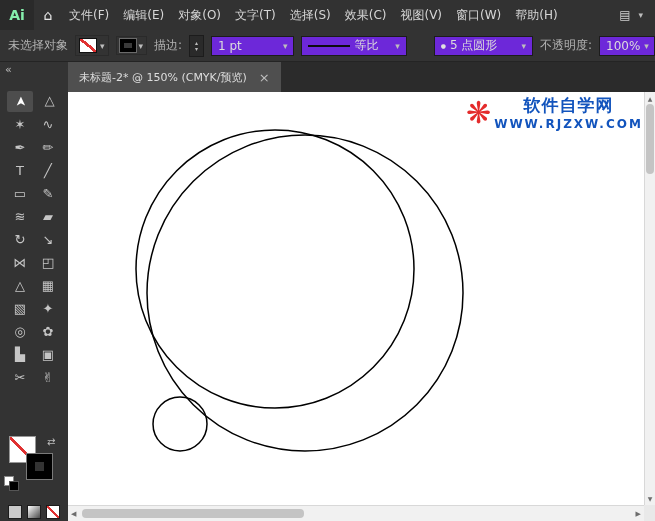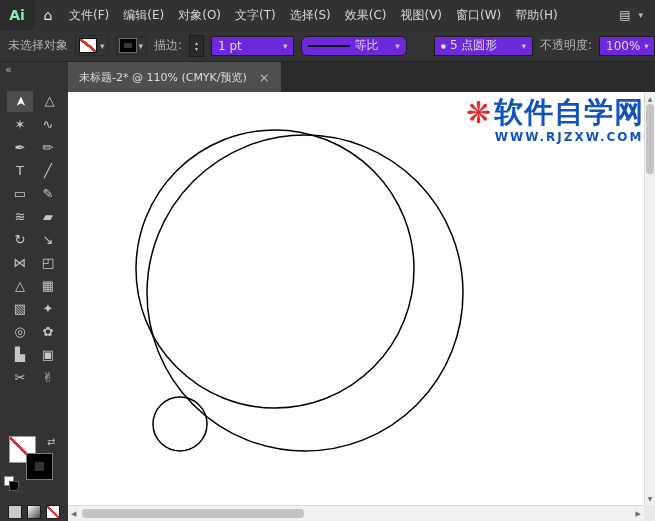--- a/index.html
+++ b/index.html
@@ -27,21 +27,21 @@
     background-image:linear-gradient(to top right,transparent 44%,#e03131 44%,#e03131 58%,transparent 58%);}
   .swatch-stroke{width:16px;height:13px;box-sizing:border-box;border:4px solid #000;background:#3a3a3a;box-shadow:0 0 0 1px #6a6a6a;}
   .cb-label{color:#b2b2b2;white-space:nowrap;}
   .stepper{width:13px;height:20px;background:#2a2a2a;border:1px solid #1c1c1c;display:flex;
            flex-direction:column;align-items:center;justify-content:center;line-height:1;}
   .stepper span{font-size:6px;color:#bdbdbd;display:block;}
   .cb-field{display:flex;align-items:center;gap:4px;height:20px;padding:0 6px;background:#6d28d9;
             border:1px solid #1c1c1c;box-sizing:border-box;color:#dcdcdc;white-space:nowrap;}
   .cb-field .chev{margin-left:auto;}
   .f-strokew{width:84px;}
-  .f-profile{width:106px;border-radius:6px;}
+  .f-profile{width:106px;}
   .f-brush{width:100px;margin-left:20px;}
   .f-opacity{width:56px;}
   .profile-line{display:inline-block;width:42px;height:2px;background:#0c0c0c;}
   .brush-dot{font-size:6px;color:#e0e0e0;}
 
   
   .dock{position:absolute;left:0;top:62px;width:68px;height:459px;background:#333333;
         border-right:1px solid #262626;}
   .collapse{height:16px;padding:2px 0 0 5px;color:#bdbdbd;font-size:11px;line-height:12px;}
   .tools-grid{margin:10px auto 0;width:56px;display:grid;grid-template-columns:28px 28px;
@@ -71,21 +71,21 @@
           border-bottom:1px solid #1f1f1f;display:flex;align-items:stretch;}
   .tab{display:inline-flex;align-items:center;gap:12px;padding:0 11px;background:#4f4f4f;
        color:#dedede;font-size:11px;white-space:nowrap;}
   .tab-close{color:#bfbfbf;font-size:13px;cursor:default;}
 
   
   .canvas{position:absolute;left:68px;top:92px;width:576px;height:413px;background:#ffffff;overflow:hidden;}
   .canvas svg{position:absolute;left:0;top:0;}
   .watermark{position:absolute;left:398px;top:4px;display:flex;align-items:flex-start;gap:3px;}
   .wm-mark{color:#e42b2b;font-size:30px;line-height:1;margin-top:2px;}
-  .wm-title{color:#1254bd;font-size:29px;font-weight:bold;letter-spacing:1px;line-height:1.15;white-space:nowrap;}
+  .wm-title{color:#1254bd;font-size:17px;font-weight:bold;letter-spacing:1px;line-height:1.15;white-space:nowrap;text-align:center;}
   .wm-sub{color:#1254bd;font-size:12px;font-weight:bold;letter-spacing:2px;margin-top:1px;text-align:center;white-space:nowrap;}
 
   
   .vscroll{position:absolute;left:644px;top:92px;width:11px;height:413px;background:#f1f1f1;border-left:1px solid #d8d8d8;box-sizing:border-box;}
   .vscroll .sarrow{position:absolute;left:0;width:100%;text-align:center;font-size:6px;color:#6d6d6d;}
   .vscroll .sa-up{top:3px;} .vscroll .sa-down{bottom:3px;}
   .vthumb{position:absolute;left:1px;top:12px;width:8px;height:70px;background:#c4c4c4;border-radius:4px;}
   .hscroll{position:absolute;left:68px;top:505px;width:576px;height:16px;background:#f1f1f1;border-top:1px solid #d8d8d8;box-sizing:border-box;}
   .hscroll .sarrow{position:absolute;top:4px;font-size:7px;color:#6d6d6d;}
   .hscroll .sa-left{left:3px;} .hscroll .sa-right{right:3px;}
@@ -243,21 +243,21 @@
     </div>
     <div class="mode-row">
       <div class="mode color"></div>
       <div class="mode grad"></div>
       <div class="mode none"></div>
     </div>
   </div>
 
   <div class="tabbar">
     <div class="tab">
-      <span>未标题-2* @ 110% (CMYK/预览)</span>
+      <span>未标题-2* @ 150% (CMYK/预览)</span>
       <span class="tab-close">×</span>
     </div>
   </div>
 
   <div class="canvas">
     <svg width="576" height="413" viewBox="0 0 576 413">
         <circle cx="207" cy="177" r="139" fill="none" stroke="#000000" stroke-width="1.5"></circle>
         <circle cx="237" cy="201" r="158" fill="none" stroke="#000000" stroke-width="1.5"></circle>
         <circle cx="112" cy="332" r="27" fill="none" stroke="#000000" stroke-width="1.5"></circle>
       </svg>

